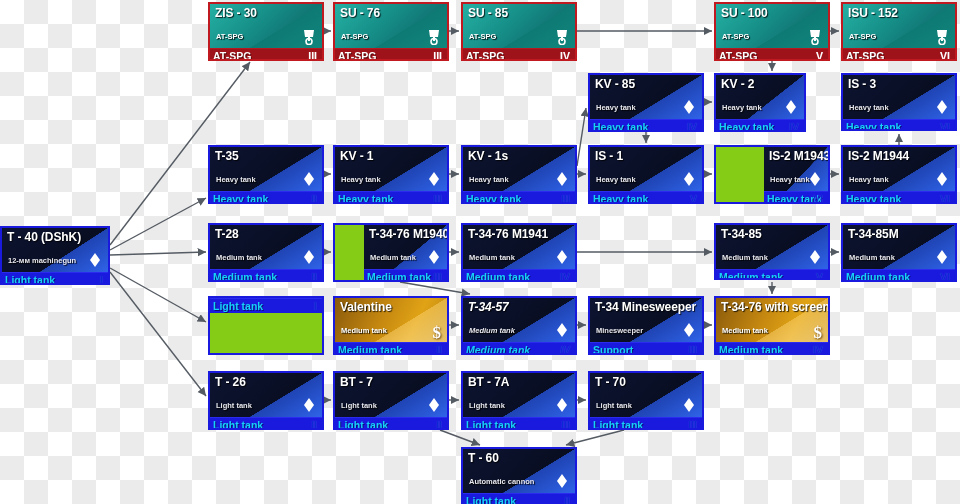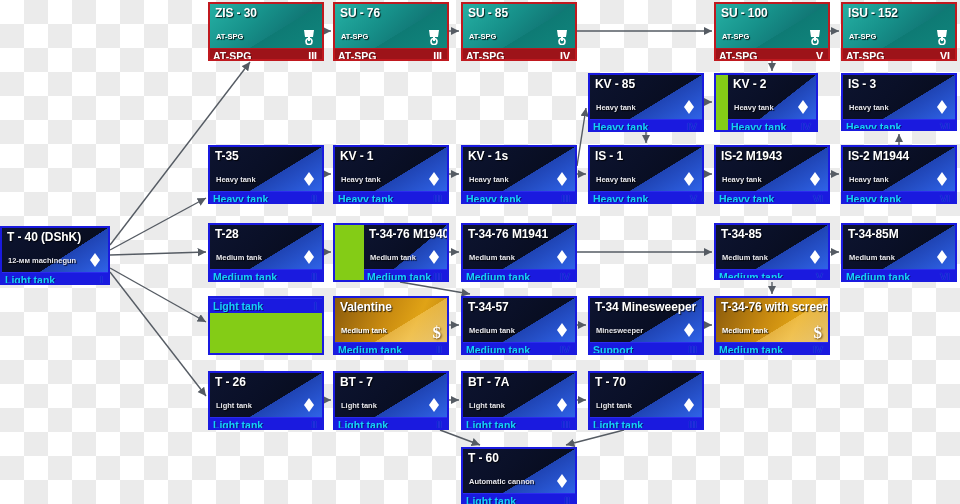--- a/index.html
+++ b/index.html
@@ -308,21 +308,21 @@
         <div class="card-sub">Heavy tank</div>
         <span class="card-badge"><svg viewBox="0 0 12 16" width="12" height="16">
             <polygon points="6,1 11,8 6,15 1,8" fill="#ffffff"></polygon>
           </svg></span>
       </div>
       <div class="card-foot">
         <span class="foot-class">Heavy tank</span>
         <span class="foot-rank">IV</span>
       </div>
     </div>
-    <div class="card tank" style="left: 714px; top: 73px; width: 104px; height: 59px; padding-left: 12px;">
+    <div class="card tank" style="left: 714px; top: 73px; width: 92px; height: 59px;">
       <div class="card-body">
         <div class="card-title">KV - 2</div>
         <div class="card-sub">Heavy tank</div>
         <span class="card-badge"><svg viewBox="0 0 12 16" width="12" height="16">
             <polygon points="6,1 11,8 6,15 1,8" fill="#ffffff"></polygon>
           </svg></span>
       </div>
       <div class="card-foot">
         <span class="foot-class">Heavy tank</span>
         <span class="foot-rank">IV</span>
@@ -386,21 +386,21 @@
         <div class="card-sub">Heavy tank</div>
         <span class="card-badge"><svg viewBox="0 0 12 16" width="12" height="16">
             <polygon points="6,1 11,8 6,15 1,8" fill="#ffffff"></polygon>
           </svg></span>
       </div>
       <div class="card-foot">
         <span class="foot-class">Heavy tank</span>
         <span class="foot-rank">V</span>
       </div>
     </div>
-    <div class="card tank" style="left: 714px; top: 145px; width: 116px; height: 59px;">
+    <div class="card tank" style="left: 714px; top: 145px; width: 116px; height: 59px; padding-left: 48px;">
       <div class="card-body">
         <div class="card-title">IS-2 M1943</div>
         <div class="card-sub">Heavy tank</div>
         <span class="card-badge"><svg viewBox="0 0 12 16" width="12" height="16">
             <polygon points="6,1 11,8 6,15 1,8" fill="#ffffff"></polygon>
           </svg></span>
       </div>
       <div class="card-foot">
         <span class="foot-class">Heavy tank</span>
         <span class="foot-rank">VI</span>
@@ -507,21 +507,21 @@
       <div class="card-body">
         <div class="card-title">Valentine</div>
         <div class="card-sub">Medium tank</div>
         <span class="gold-mark">$</span>
       </div>
       <div class="card-foot">
         <span class="foot-class">Medium tank</span>
         <span class="foot-rank">II</span>
       </div>
     </div>
-    <div class="card tank" style="left: 461px; top: 296px; width: 116px; height: 59px;">
+    <div class="card tank" style="left: 461px; top: 296px; width: 116px; height: 59px; font-style: italic;">
       <div class="card-body">
         <div class="card-title">T-34-57</div>
         <div class="card-sub">Medium tank</div>
         <span class="card-badge"><svg viewBox="0 0 12 16" width="12" height="16">
             <polygon points="6,1 11,8 6,15 1,8" fill="#ffffff"></polygon>
           </svg></span>
       </div>
       <div class="card-foot">
         <span class="foot-class">Medium tank</span>
         <span class="foot-rank">IV</span>

